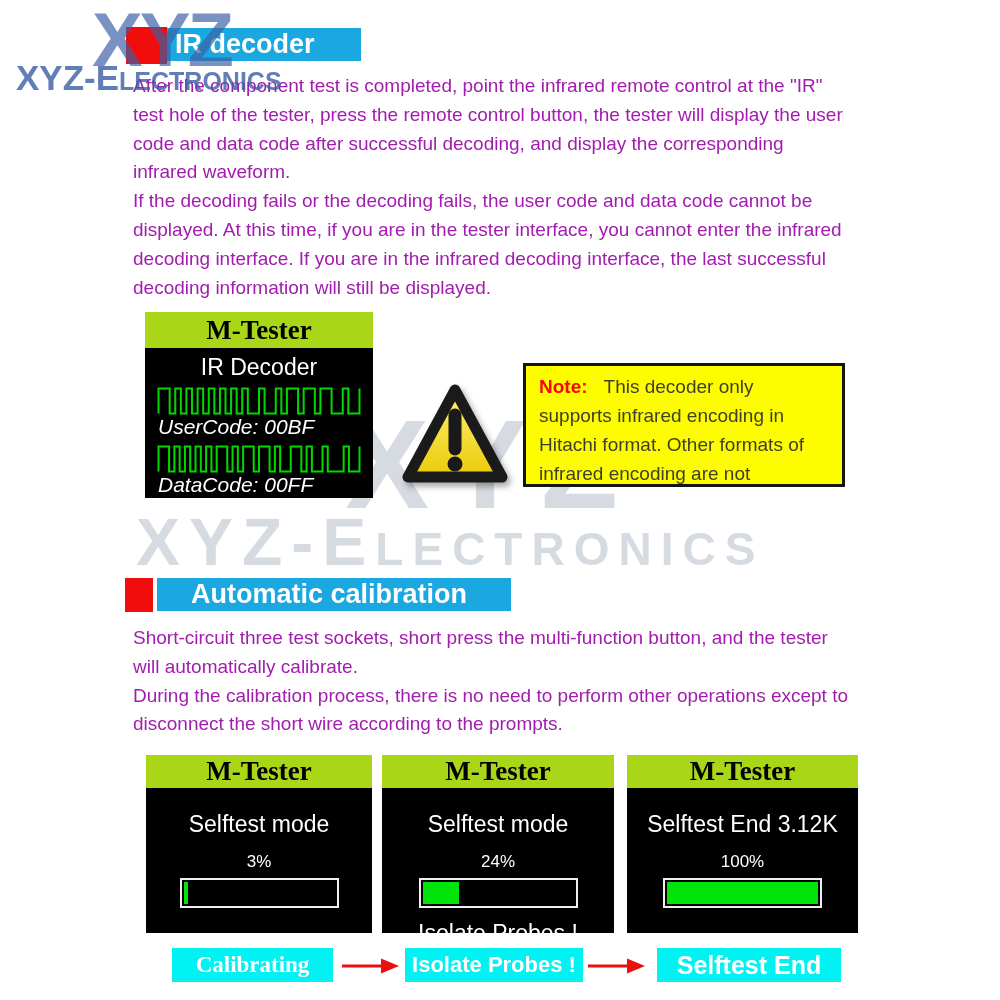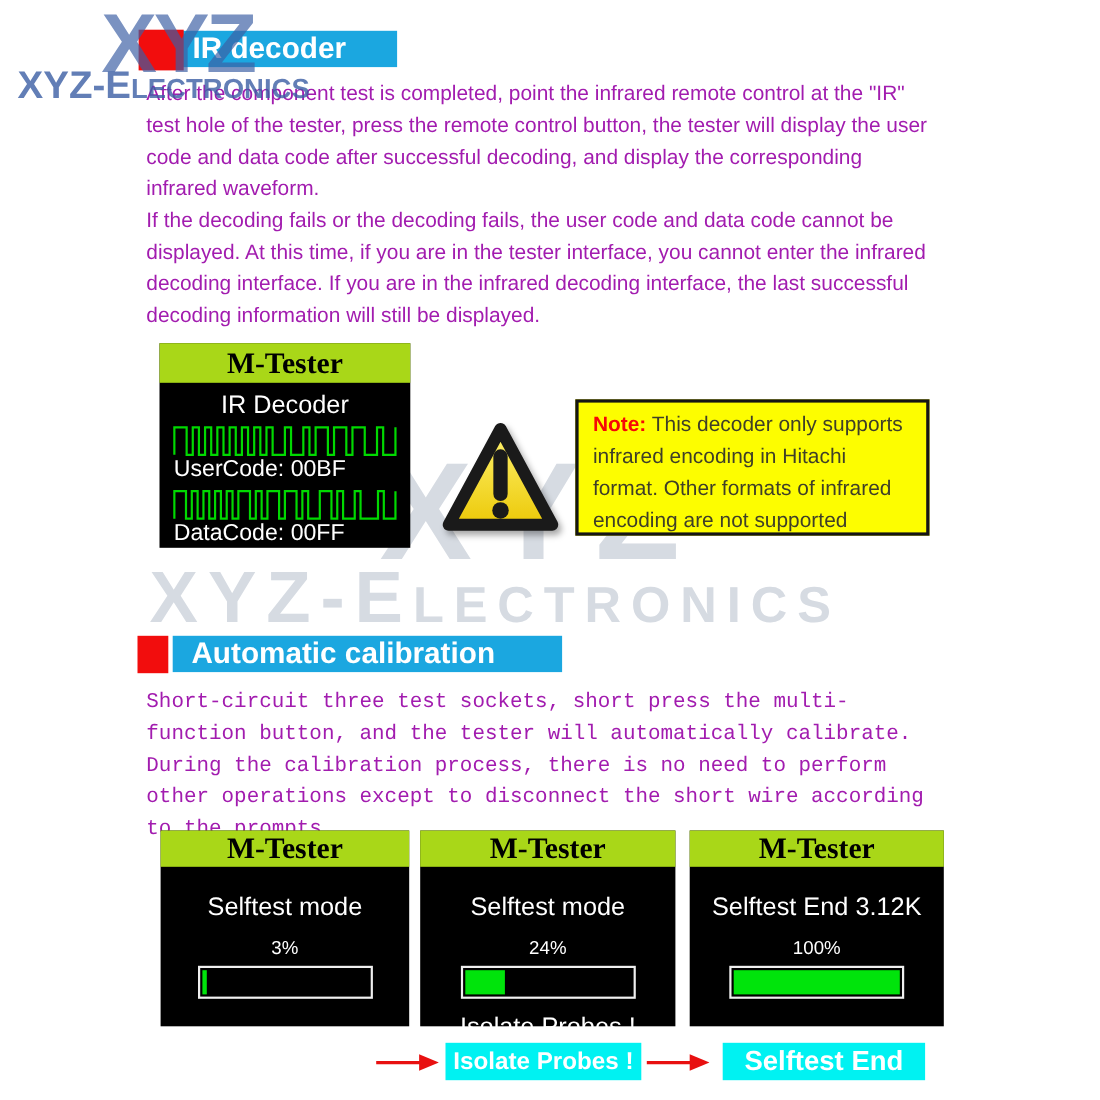--- a/index.html
+++ b/index.html
@@ -14,41 +14,41 @@
   .wm-top-xyz   { left:92px; top:-4px; font-size:76px; color:#3c5fa4; opacity:.68; letter-spacing:-3px; z-index:6; }
   .wm-top-brand { left:16px; top:58px; font-size:35px; font-variant:small-caps; color:#3c5fa4; opacity:.8; z-index:6; }
   .wm-mid-xyz   { left:345px; top:392px; font-size:126px; color:#d6dbe2; letter-spacing:14px; z-index:0; }
   .wm-mid-brand { left:136px; top:504px; font-size:66px; font-variant:small-caps; color:#d6dbe2; letter-spacing:9px; z-index:0; }
   
   .red-sq { position:absolute; background:#f20d0d; z-index:3; }
   .sq-ir  { left:126px; top:27px; width:41px; height:37px; }
   .sq-cal { left:125px; top:578px; width:28px; height:34px; }
   .h-bar { position:absolute; background:#1ba7e0; color:#fff; font-weight:bold; font-size:27px; z-index:2; }
   .h-ir  { left:149px; top:28px; width:212px; height:33px; line-height:33px; padding-left:26px; }
-  .h-cal { left:157px; top:578px; width:354px; height:33px; line-height:33px; padding-left:17px; }
+  .h-cal { left:157px; top:578px; width:354px; height:33px; line-height:33px; padding-left:34px; }
   
   .para { position:absolute; left:133px; width:718px; font-size:19px; line-height:28.8px; color:#a21caf; z-index:1; }
   .para-ir  { top:72px; }
-  .para-cal { top:624px;font-family:Liberation Mono, monospace; }
+  .para-cal { top:624px; }
   
   .lcd { position:absolute; background:#000; z-index:1; }
   .lcd-head { background:#a9d718; color:#000; font-weight:bold; font-size:27px; text-align:center;font-family:Liberation Serif, serif; }
   .lcd-ir { left:145px; top:312px; width:228px; height:186px; }
   .lcd-ir .lcd-head { height:36px; line-height:36px; }
   .lcd-ir-body { color:#fff; }
   .lcd-mode { text-align:center; font-size:23px; padding-top:6px; }
   .wave { display:block; margin:6px auto 0 auto; }
-  .code-line { font-size:21px; padding-left:13px; margin-top:0px; }
+  .code-line { font-size:21px; padding-left:13px; margin-top:0px;font-style:italic; }
   
   .warn { position:absolute; left:396px; top:381px; z-index:2; filter:drop-shadow(3px 4px 3px rgba(0,0,0,.35)); }
   
   .note { position:absolute; left:523px; top:363px; width:322px; height:124px;
           background:#fdfd00; border:3px solid #151515; padding:6px 13px;
           font-size:19px; line-height:29px; color:#3f3f28; z-index:2; overflow:hidden; }
-  .note-label { color:#f60707; font-weight:bold; margin-right:5px; }
+  .note-label { color:#f60707; font-weight:bold; margin-right:16px; }
   
   .cal-screen { position:absolute; top:755px; height:178px; background:#000; color:#fff; z-index:1; }
   .cal-a { left:146px; width:226px; }
   .cal-b { left:382px; width:232px; }
   .cal-c { left:627px; width:231px; }
   .cal-screen .lcd-head { height:33px; line-height:33px; }
   .cal-status { text-align:center; font-size:23px; margin-top:23px; }
   .cal-pct { text-align:center; font-size:17px; margin-top:14px; }
   .pbar { width:159px; height:30px; border:2px solid #efefef; background:#000; margin:6px auto 0 auto; padding:2px; }
   .pfill { height:100%; background:#00e40b; width:0%; }
@@ -140,20 +140,21 @@
   <div class="cal-screen cal-c">
     <div class="lcd-head">M-Tester</div>
     <div class="cal-status">Selftest End 3.12K</div>
     <div class="cal-pct">100%</div>
     <div class="pbar">
         <div class="pfill" style="width: 100%;"></div>
       </div>
     <div class="cal-foot"></div>
   </div>
 
+  <div class="flow-box fb1">Calibrating</div>
   <svg class="flow-arrow fa1" width="58" height="18">
     <line x1="1" y1="9" x2="42" y2="9" stroke="#e81010" stroke-width="3"></line>
     <polygon points="40,1.5 58,9 40,16.5" fill="#e81010"></polygon>
   </svg>
   <div class="flow-box fb2">Isolate Probes !</div>
   <svg class="flow-arrow fa2" width="58" height="18">
     <line x1="1" y1="9" x2="42" y2="9" stroke="#e81010" stroke-width="3"></line>
     <polygon points="40,1.5 58,9 40,16.5" fill="#e81010"></polygon>
   </svg>
   <div class="flow-box fb3">Selftest End</div>

